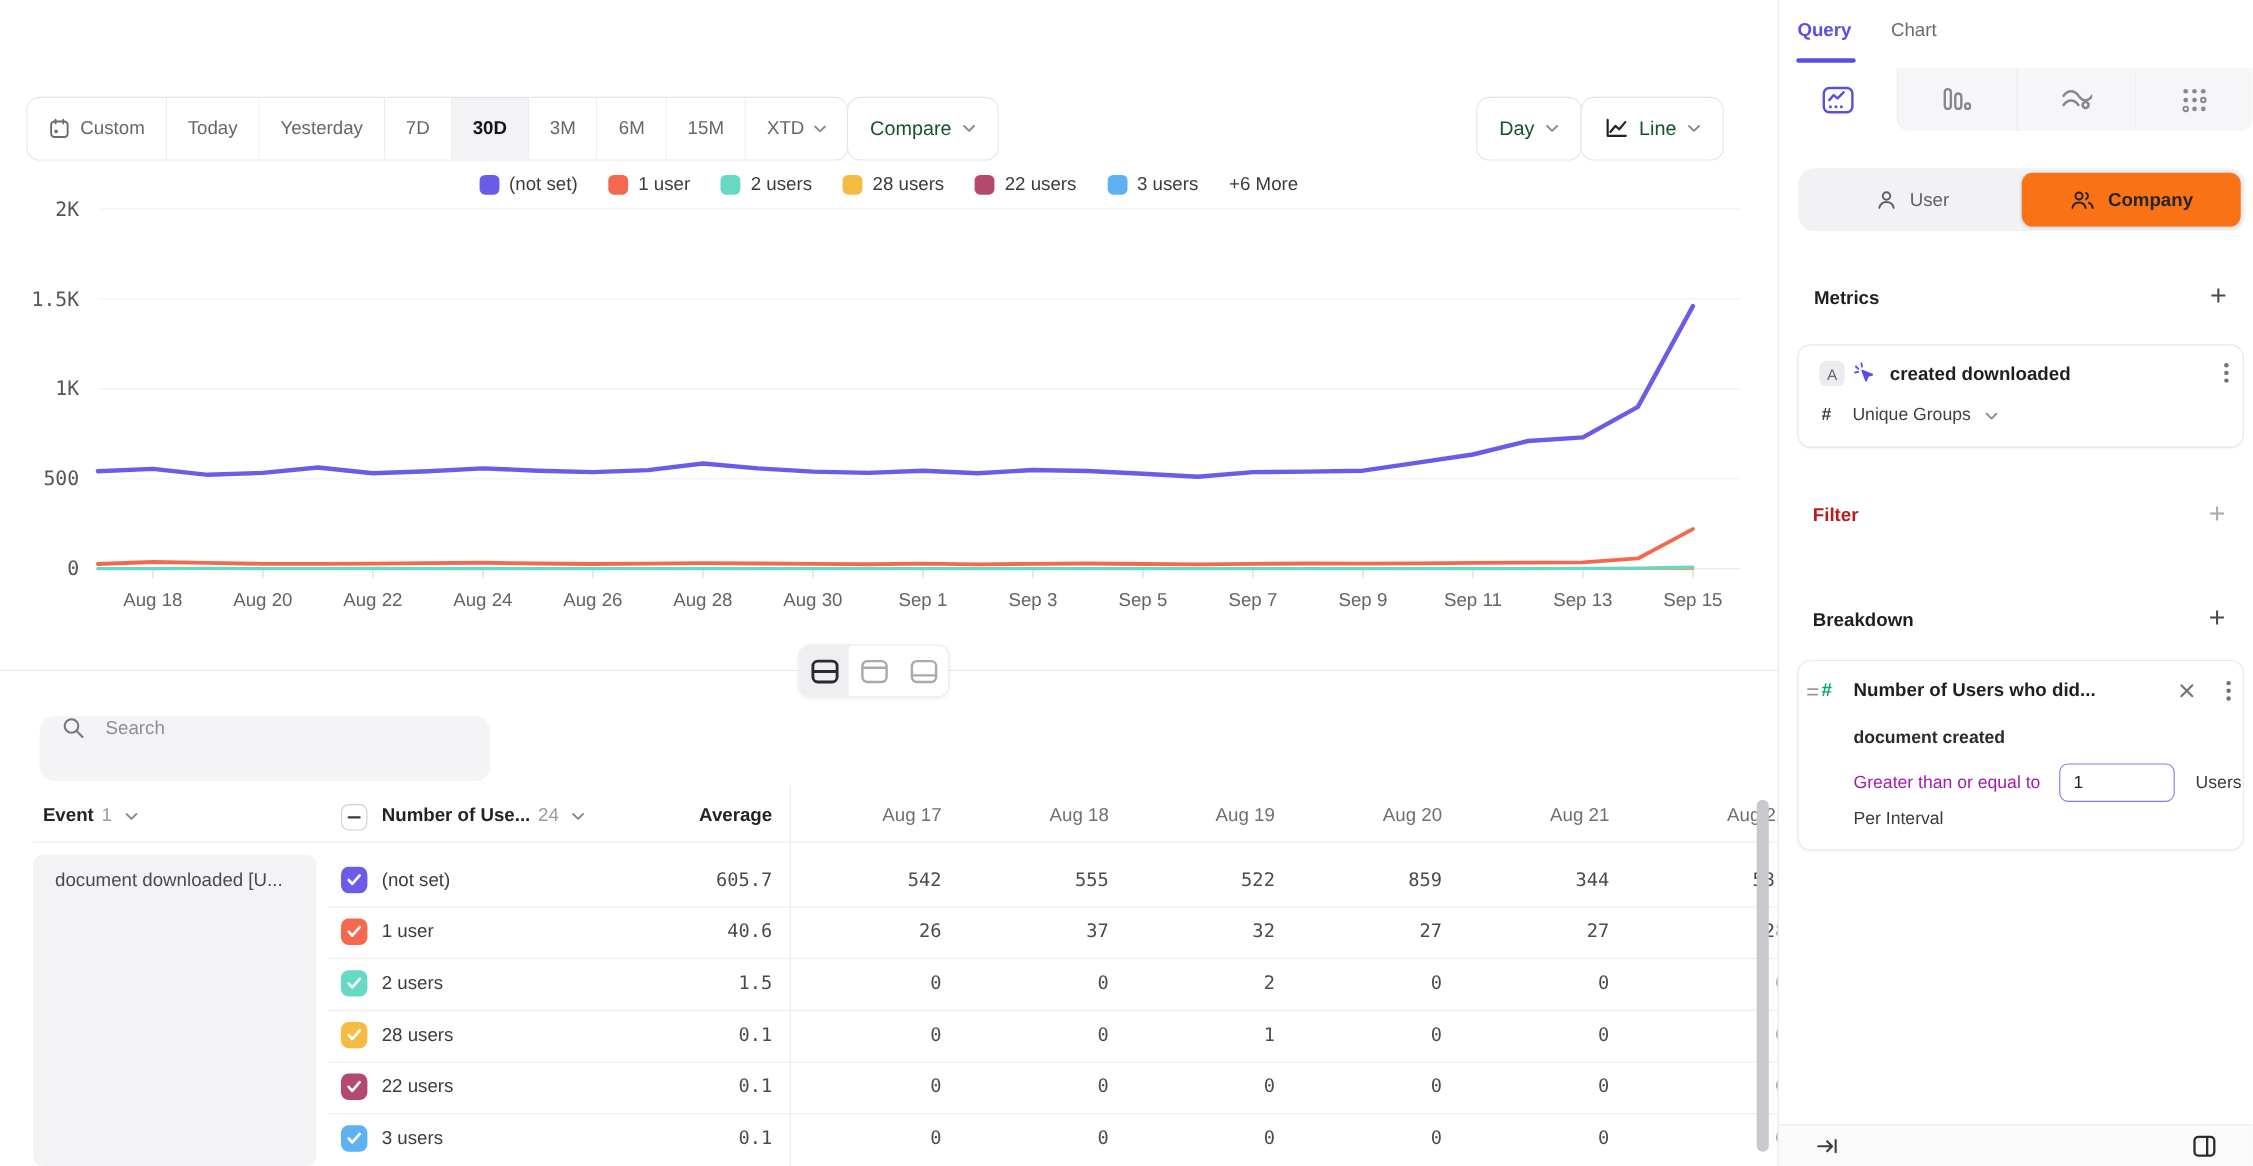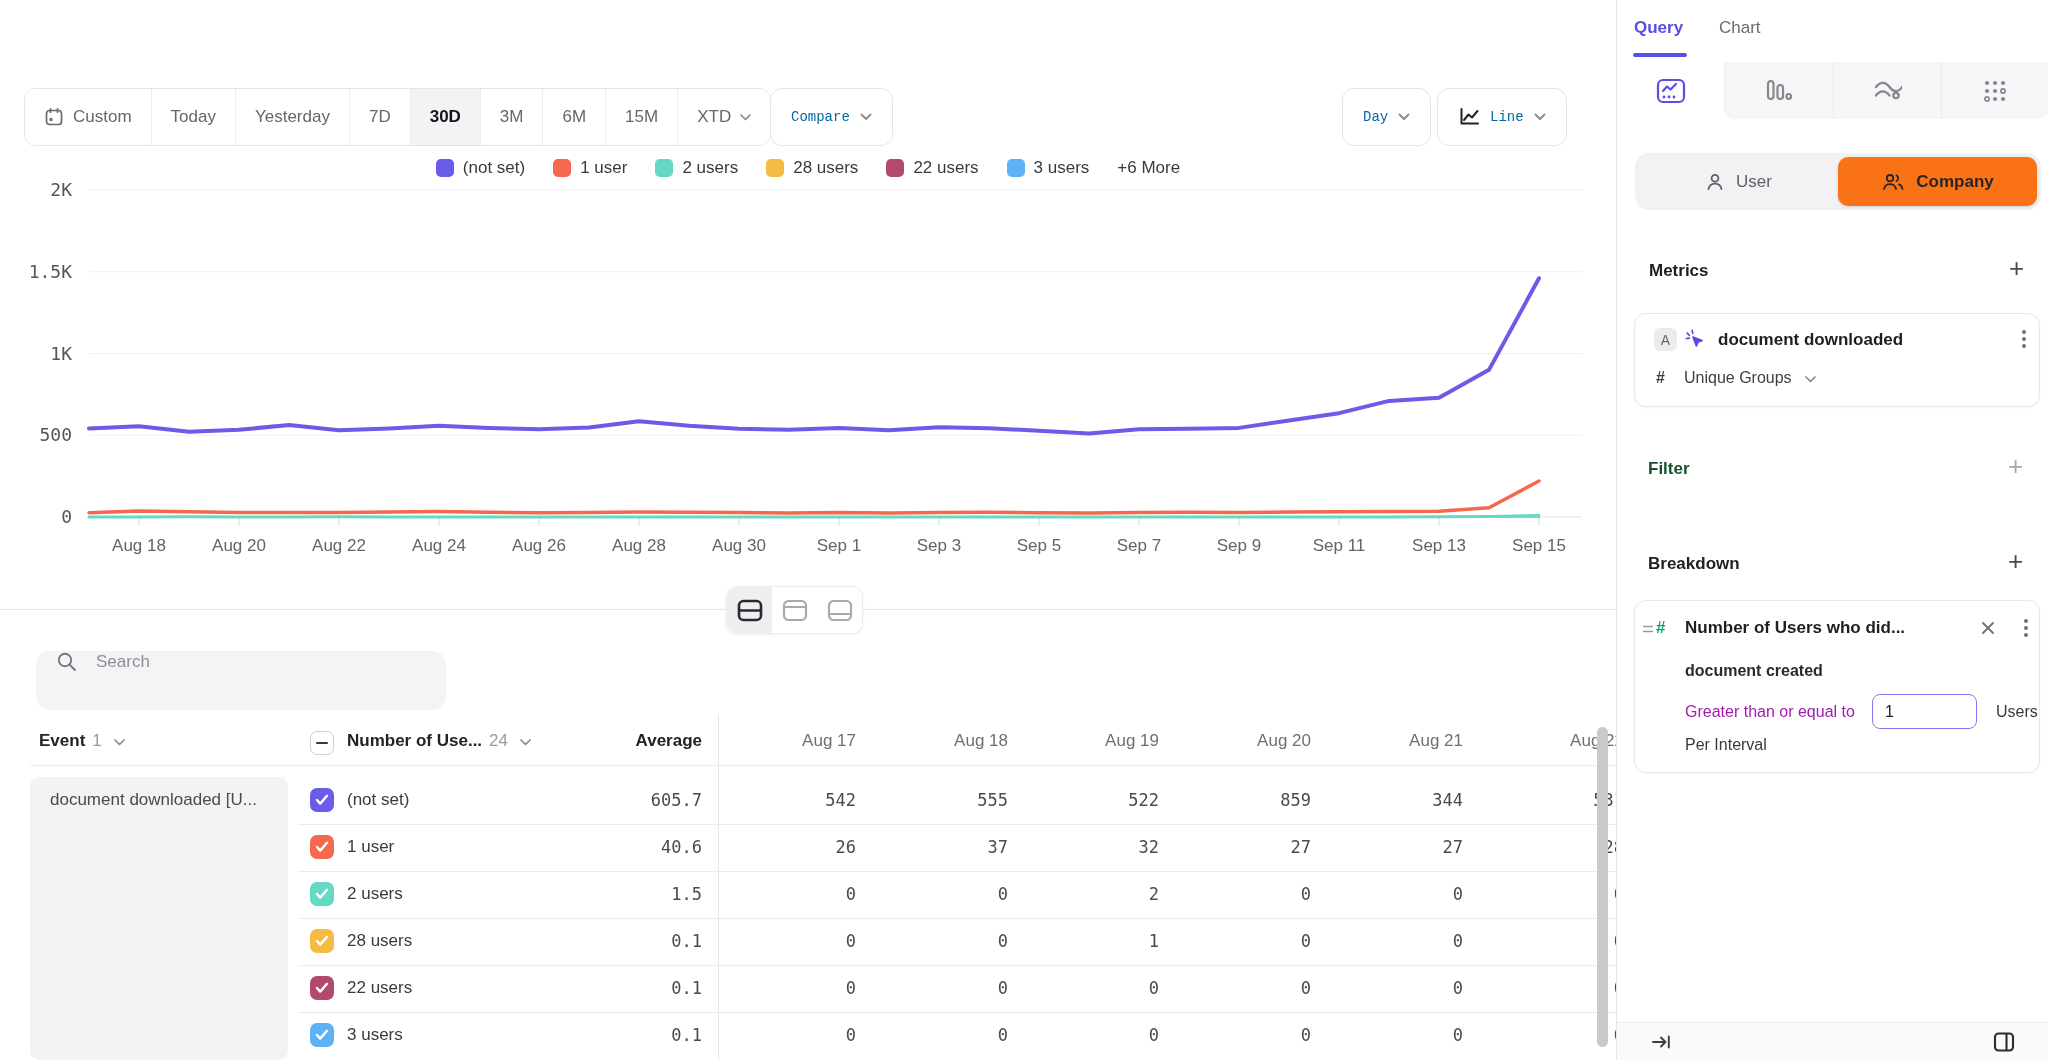--- a/index.html
+++ b/index.html
@@ -11,22 +11,22 @@
   .main{position:absolute;left:0;top:0;width:1616px;height:1060px;background:#fff;overflow:hidden}
 
   
   .range-group{position:absolute;left:24px;top:88px;height:58px;display:flex;align-items:stretch;
     border:1px solid #e5e5e8;border-radius:12px;background:#fff;box-sizing:border-box;overflow:hidden}
   .range-seg{display:flex;align-items:center;gap:9px;padding:0 19px;font-size:17px;color:#66666c;
     border-right:1px solid #ededf0;cursor:pointer;white-space:nowrap;background:#fff}
   .range-seg:last-child{border-right:none}
   .range-seg.active{background:#f3f3f5;color:#141418;font-weight:bold}
   .btn{position:absolute;height:58px;display:flex;align-items:center;gap:10px;padding:0 20px;
-    border:1px solid #e5e5e8;border-radius:12px;background:#fff;font-size:14px;color:#0369a1;
-    box-sizing:border-box;cursor:pointer;font-family:Liberation Mono, monospace}
+    border:1px solid #e5e5e8;border-radius:12px;background:#fff;font-size:18px;color:#14532d;
+    box-sizing:border-box;cursor:pointer;font-family:Liberation Sans, sans-serif}
   .chev{color:#8a8a8f;display:inline-flex}
 
   
   .legend{position:absolute;left:0;top:158px;width:1616px;display:flex;justify-content:center;
     align-items:center;gap:28px;font-size:17px;color:#3a3a3f;z-index:3}
   .legend-item{display:flex;align-items:center;gap:9px;cursor:pointer}
   .legend-swatch{width:18px;height:18px;border-radius:5px}
 
   
   .divider-h{position:absolute;left:0;top:609px;width:1616px;height:1px;background:#e8e8ea}
@@ -67,21 +67,21 @@
   .type-cell:nth-child(2){border-bottom-left-radius:12px}
   .type-cell:last-child{border-bottom-right-radius:12px}
 
   .scope-toggle{position:absolute;left:18px;top:153px;width:406px;height:57px;background:#f2f2f4;
     border-radius:14px;display:flex;box-sizing:border-box;padding:4px}
   .scope-opt{flex:1;display:flex;align-items:center;justify-content:center;gap:11px;font-size:17px;
     color:#5f5f64;border-radius:10px;cursor:pointer}
   .scope-opt.active{background:#f97316;color:#26262a;font-weight:bold;box-shadow:0 1px 3px rgba(0,0,0,.14)}
 
   .section-head{position:absolute;left:32px;font-size:17px;font-weight:bold;color:#1f1f23}
-  .section-head.dim{color:#14532d}
+  .section-head.dim{color:#b91c1c}
   .plus{position:absolute;left:2008px;font-size:26px;font-weight:300;color:#4a4a4f;cursor:pointer;line-height:1}
   .plus.dim{color:#a9a9ae}
 
   .card{position:absolute;left:1634px;width:406px;background:#fff;border:1px solid #e8e8ea;
     border-radius:12px;box-shadow:0 1px 2px rgba(0,0,0,.04);box-sizing:border-box}
   .badge-a{position:absolute;width:23px;height:23px;background:#ececef;border-radius:6px;color:#66666c;
     font-size:14px;display:flex;align-items:center;justify-content:center}
   .dots-v{position:absolute;cursor:pointer}
   .hash-green{color:#0aa37e;font-weight:bold;font-size:17px}
   .cond-input{position:absolute;left:1872px;top:694px;width:105px;height:35px;border:1.5px solid #8578ee;
@@ -517,21 +517,21 @@
   <div class="card" style="top:313px;height:94px">
     <div class="badge-a" style="left:19px;top:14px">A</div>
     <div class="abs" style="left:49px;top:14px">
       <svg width="22" height="22" viewBox="0 0 22 22">
           <g stroke="#5b4ee4" stroke-width="1.7" fill="none" stroke-linecap="round">
             <path d="M9 9l9 3.6-4 1.4L12.4 18z" fill="#5b4ee4" stroke-linejoin="round"></path>
             <path d="M3.2 5.2l2.2 2.2M8.2 2.4l.5 2.9M2.4 10.6l2.9-.5"></path>
           </g>
         </svg>
     </div>
-    <div class="txt" style="left:83px;top:16px;font-size:17px;font-weight:bold;color:#1f1f23">document downloaded</div>
+    <div class="txt" style="left:83px;top:16px;font-size:17px;font-weight:bold;color:#1f1f23">created downloaded</div>
     <div class="dots-v" style="left:386px;top:14px">
       <svg width="6" height="22" viewBox="0 0 6 22">
           <g fill="#707075">
             <circle cx="3" cy="4" r="2"></circle>
             <circle cx="3" cy="11" r="2"></circle>
             <circle cx="3" cy="18" r="2"></circle>
           </g>
         </svg>
     </div>
     <div class="txt" style="left:21px;top:55px;font-size:16px;font-weight:bold;color:#3f3f44">#</div>

